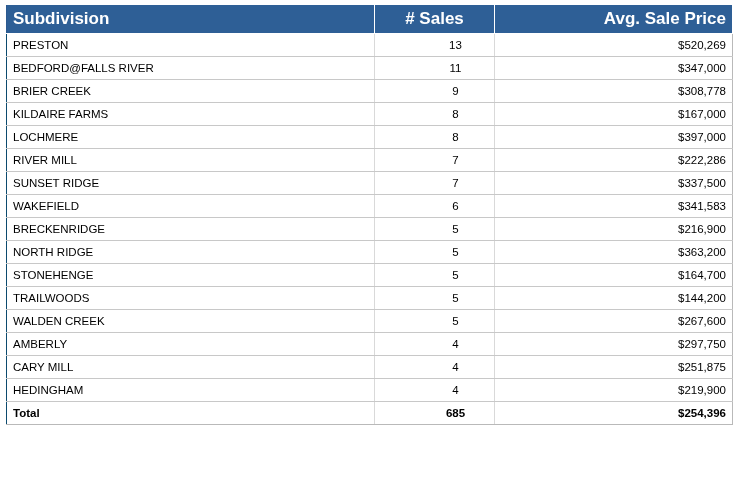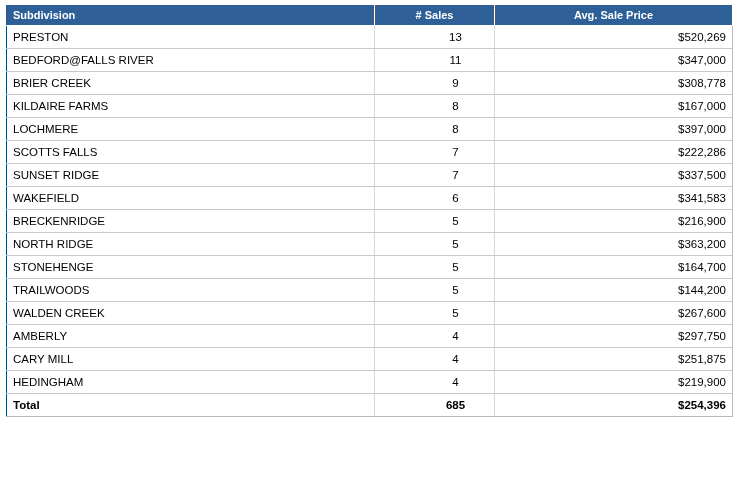--- a/index.html
+++ b/index.html
@@ -27,30 +27,30 @@
   }
   table.report col.c-sub { width: 368px; }
   table.report col.c-sales { width: 120px; }
   table.report col.c-price { width: 238px; }
 
   thead th {
     background: #2e5f96;
     background: linear-gradient(to bottom, #3a6ca5 0%, #2b5party 0%, #2b598f 100%);
     color: #ffffff;
     font-weight: bold;
-    font-size: 11px;
+    font-size: 17px;
     padding: 4px 6px;
     border: 1px solid #ffffff;
     border-left: none;
     height: 18px;
     box-sizing: border-box;
   }
   thead th.h-sub { text-align: left; border-left: 1px solid #2b598f; }
   thead th.h-sales { text-align: center; }
-  thead th.h-price { }
+  thead th.h-price { text-align: right; }
 
   tbody td {
     border-bottom: 1px solid #c8c8c8;
     border-left: 1px solid #d9d9d9;
     padding: 3px 6px;
     height: 18px;
     box-sizing: border-box;
     background: #ffffff;
     font-size: 11.5px;
     line-height: 16px;
@@ -102,21 +102,21 @@
           <td class="c-name">KILDAIRE FARMS</td>
           <td class="c-num">8</td>
           <td class="c-money">$167,000</td>
         </tr>
         <tr>
           <td class="c-name">LOCHMERE</td>
           <td class="c-num">8</td>
           <td class="c-money">$397,000</td>
         </tr>
         <tr>
-          <td class="c-name">SCOTTS FALLS</td>
+          <td class="c-name">RIVER MILL</td>
           <td class="c-num">7</td>
           <td class="c-money">$222,286</td>
         </tr>
         <tr>
           <td class="c-name">SUNSET RIDGE</td>
           <td class="c-num">7</td>
           <td class="c-money">$337,500</td>
         </tr>
         <tr>
           <td class="c-name">WAKEFIELD</td>

